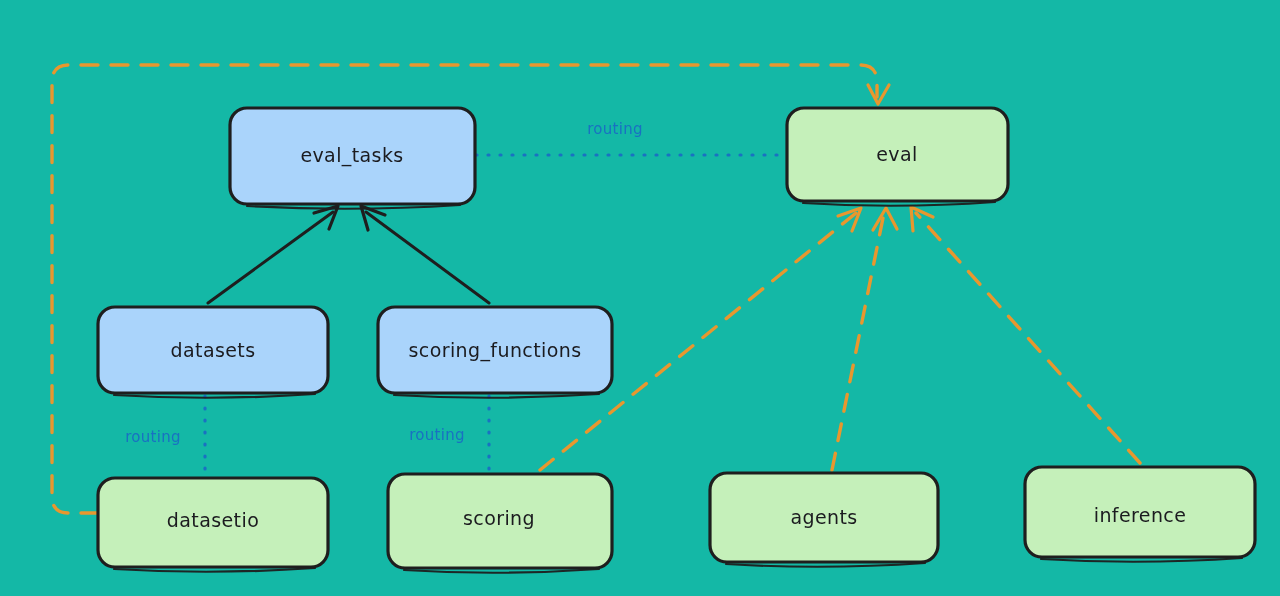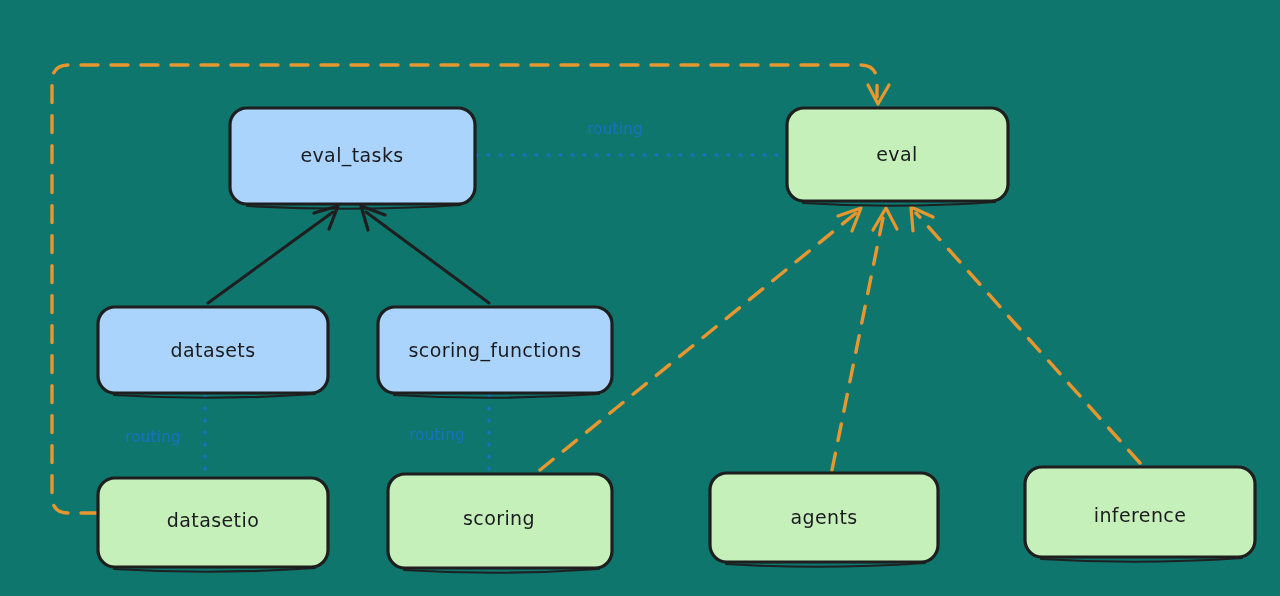--- a/index.html
+++ b/index.html
@@ -7,21 +7,21 @@
     padding: 0;
     background: #ffffff;
   }
   body {
     font-family: "DejaVu Sans", sans-serif;
   }
   #canvas {
     position: relative;
     width: 1280px;
     height: 596px;
-    background: #0f766e;
+    background: #14b8a6;
     overflow: hidden;
   }
   #diagram-svg {
     position: absolute;
     left: 0;
     top: 0;
     width: 1280px;
     height: 596px;
   }
   .node-label {

